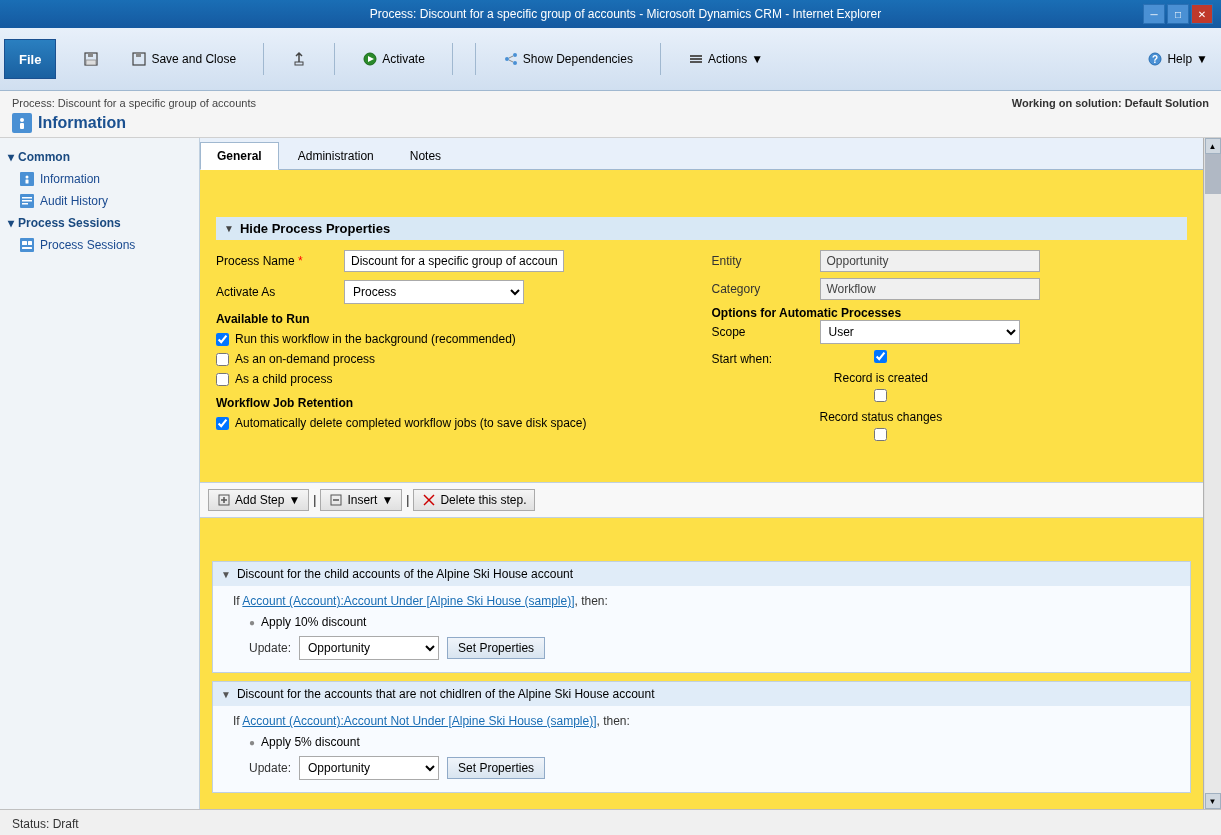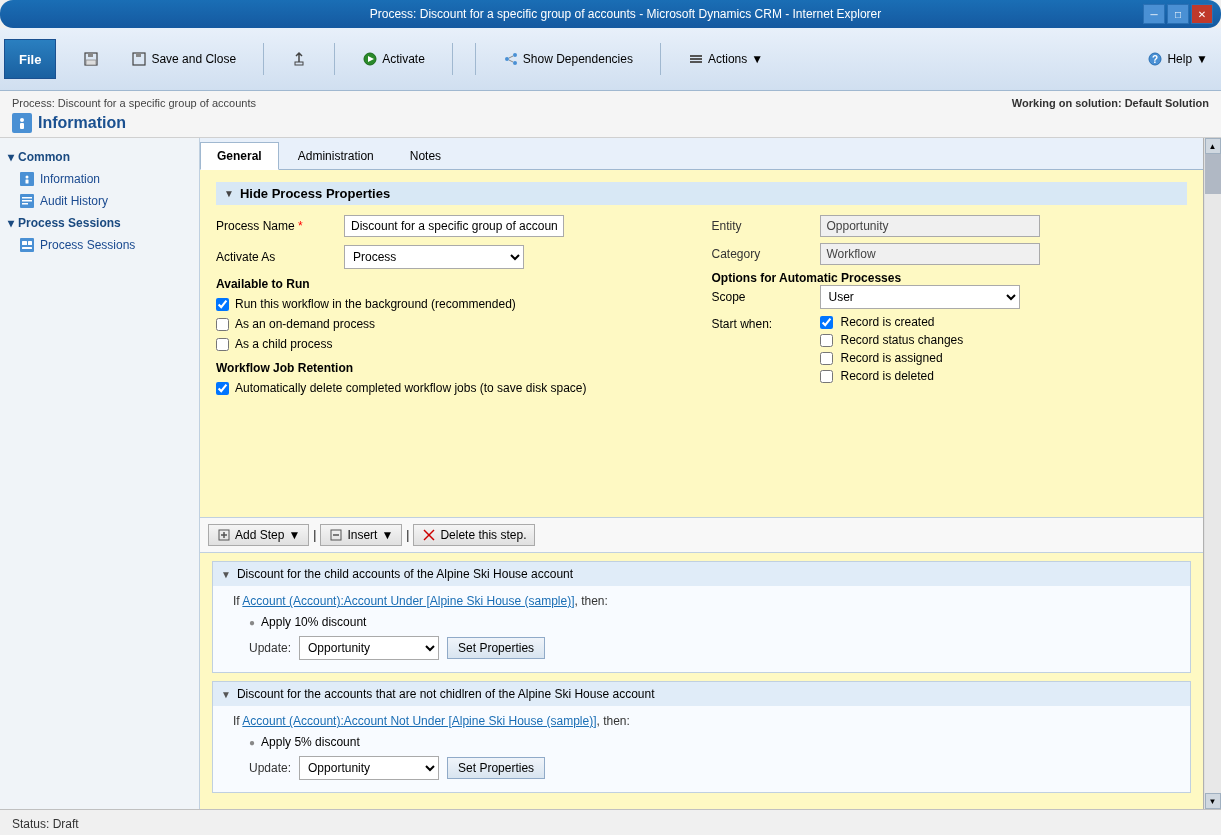--- a/index.html
+++ b/index.html
@@ -8,21 +8,20 @@
     
     .title-bar {
       background: linear-gradient(to bottom, #1a6eb5, #1559a0);
       color: white;
       height: 28px;
       display: flex;
       align-items: center;
       justify-content: space-between;
       padding: 12px 8px;
       font-size: 12px;
-      border-radius: 13px;
     }
     .title-bar-text { flex: 1; text-align: center; }
     .title-bar-controls { display: flex; gap: 2px; }
     .title-btn {
       width: 22px; height: 20px;
       background: #4a90d4;
       border: 1px solid #2a70b4;
       color: white;
       font-size: 10px;
       cursor: pointer;
@@ -98,21 +97,21 @@
     }
     .sidebar-item {
       display: flex; align-items: center; gap: 6px;
       padding: 4px 8px 4px 20px;
       cursor: pointer;
       color: #1a4a90;
       font-size: 12px;
     }
 
     
-    .content-area { flex: 1; background: #fef9c3; overflow-y: auto; display: flex; flex-direction: column; }
+    .content-area { flex: 1; background: #fde047; overflow-y: auto; display: flex; flex-direction: column; gap: 35px; }
 
     
     .tabs { display: flex; border-bottom: 1px solid #a0b8d0; background: #e8f0fa; padding-top: 4px; }
     .tab {
       padding: 6px 16px;
       cursor: pointer;
       font-size: 12px;
       border: 1px solid transparent;
       border-bottom: none;
       background: transparent;
@@ -182,21 +181,21 @@
     .scope-label { width: 100px; font-size: 12px; }
     .scope-select {
       border: 1px solid #aaa;
       padding: 3px 4px;
       font-size: 12px;
       background: white;
       width: 200px;
     }
 
     .start-when-section { margin-top: 4px; }
-    .start-when-row { display: flex; align-items: center; gap: 8px; margin-bottom: 4px; font-size: 12px; }
+    .start-when-row { display: flex; align-items: center; gap: 8px; margin-bottom: 4px; font-size: 12px; flex-direction: column; }
 
     .btn-select {
       background: linear-gradient(to bottom, #f0f4fa, #d8e4f0);
       border: 1px solid #90aac8;
       padding: 3px 10px;
       font-size: 12px;
       cursor: pointer;
     }
 
     

